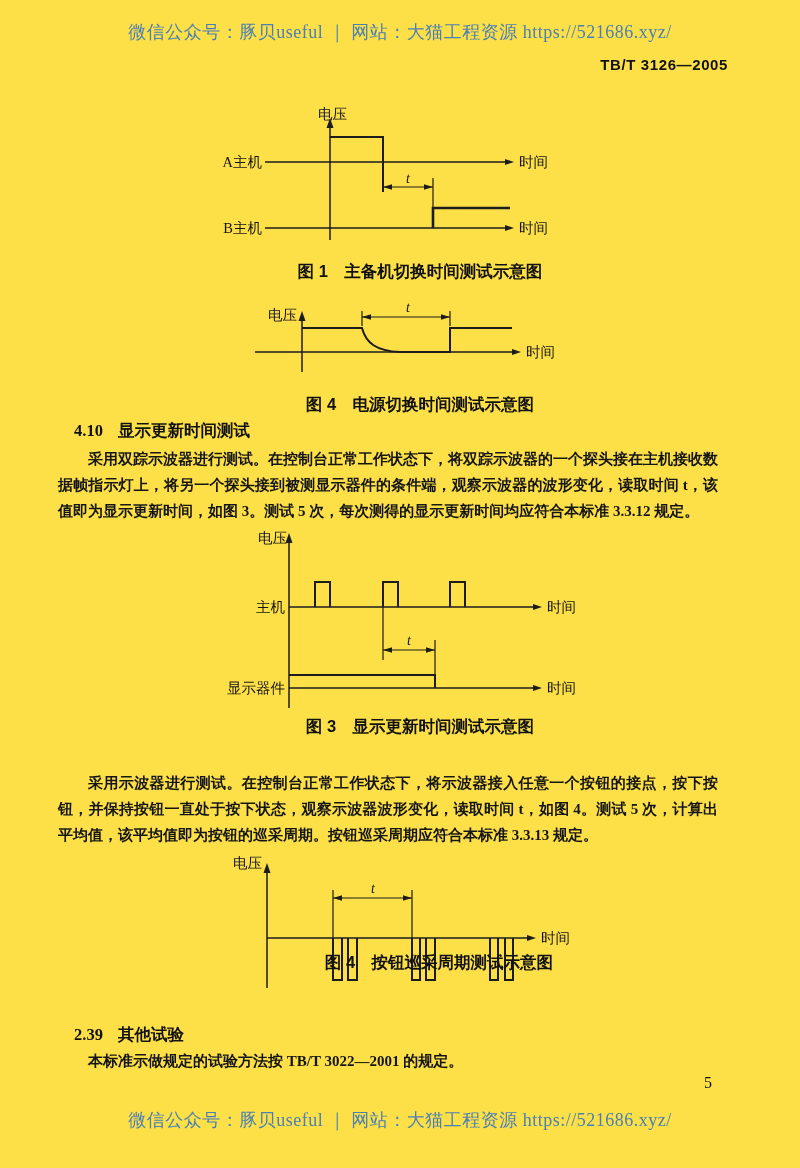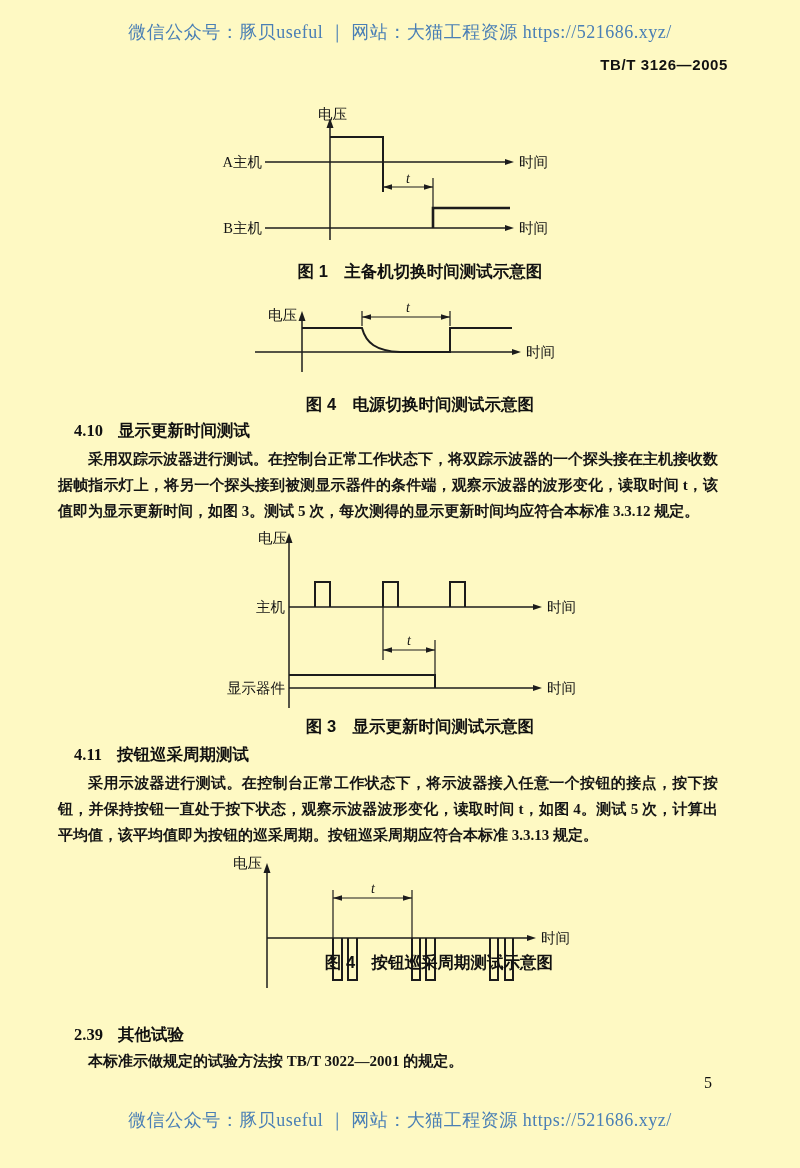--- a/index.html
+++ b/index.html
@@ -1,16 +1,16 @@
 <!DOCTYPE html>
 <html><head>
 <meta charset="utf-8">
 <style>
   html,body{margin:0;padding:0;background:#e8e8e8;}
-  .page{position:relative;width:800px;height:1168px;background:#fef9c3;margin:0 auto;
+  .page{position:relative;width:800px;height:1168px;background:#fde047;margin:0 auto;
         font-family:"Liberation Serif",serif;color:#1b1b1b;overflow:hidden;}
   .watermark{position:absolute;left:0;width:100%;text-align:center;
         font-size:18px;letter-spacing:.5px;font-family:"Liberation Serif",serif;}
   .wm-top{top:20px;}
   .wm-bottom{top:1108px;}
   .std-code{position:absolute;top:56px;right:72px;font-family:"Liberation Sans",sans-serif;
         font-weight:bold;font-size:15px;letter-spacing:.6px;color:#111;}
   .fig{position:absolute;}
   .fig-cap{position:absolute;left:0;width:100%;text-align:center;
         font-family:"Liberation Sans",sans-serif;font-weight:bold;font-size:16.5px;color:#111;padding-left:20px;}
@@ -129,23 +129,20 @@
     </g>
     <text x="64" y="15" text-anchor="end">电压</text>
     <text x="62" y="84" text-anchor="end">主机</text>
     <text x="62" y="165" text-anchor="end">显示器件</text>
     <text x="324" y="84">时间</text>
     <text x="324" y="165">时间</text>
     <text class="t-lab" x="186" y="117" text-anchor="middle">t</text>
   </svg>
   <div class="fig-cap cap3">图 3　显示更新时间测试示意图</div>
 
-  <div class="sec-h h411">
-    <span class="num">4.11</span><span>按钮巡采周期测试</span>
-  </div>
   <div class="sec-p p411">采用示波器进行测试。在控制台正常工作状态下，将示波器接入任意一个按钮的接点，按下按钮，并保持按钮一直处于按下状态，观察示波器波形变化，读取时间 t，如图 4。测试 5 次，计算出平均值，该平均值即为按钮的巡采周期。按钮巡采周期应符合本标准 3.3.13 规定。</div>
 
   <svg class="fig" style="left:223px;top:852px" width="356" height="145">
     <g>
       <line class="axis" x1="44" y1="16" x2="44" y2="136"></line>
       <polygon class="arr" points="44,11 40.5,21 47.5,21"></polygon>
     </g>
     <g>
       <line class="axis" x1="44" y1="86" x2="306" y2="86"></line>
       <polygon class="arr" points="313,86 304,83 304,89"></polygon>

